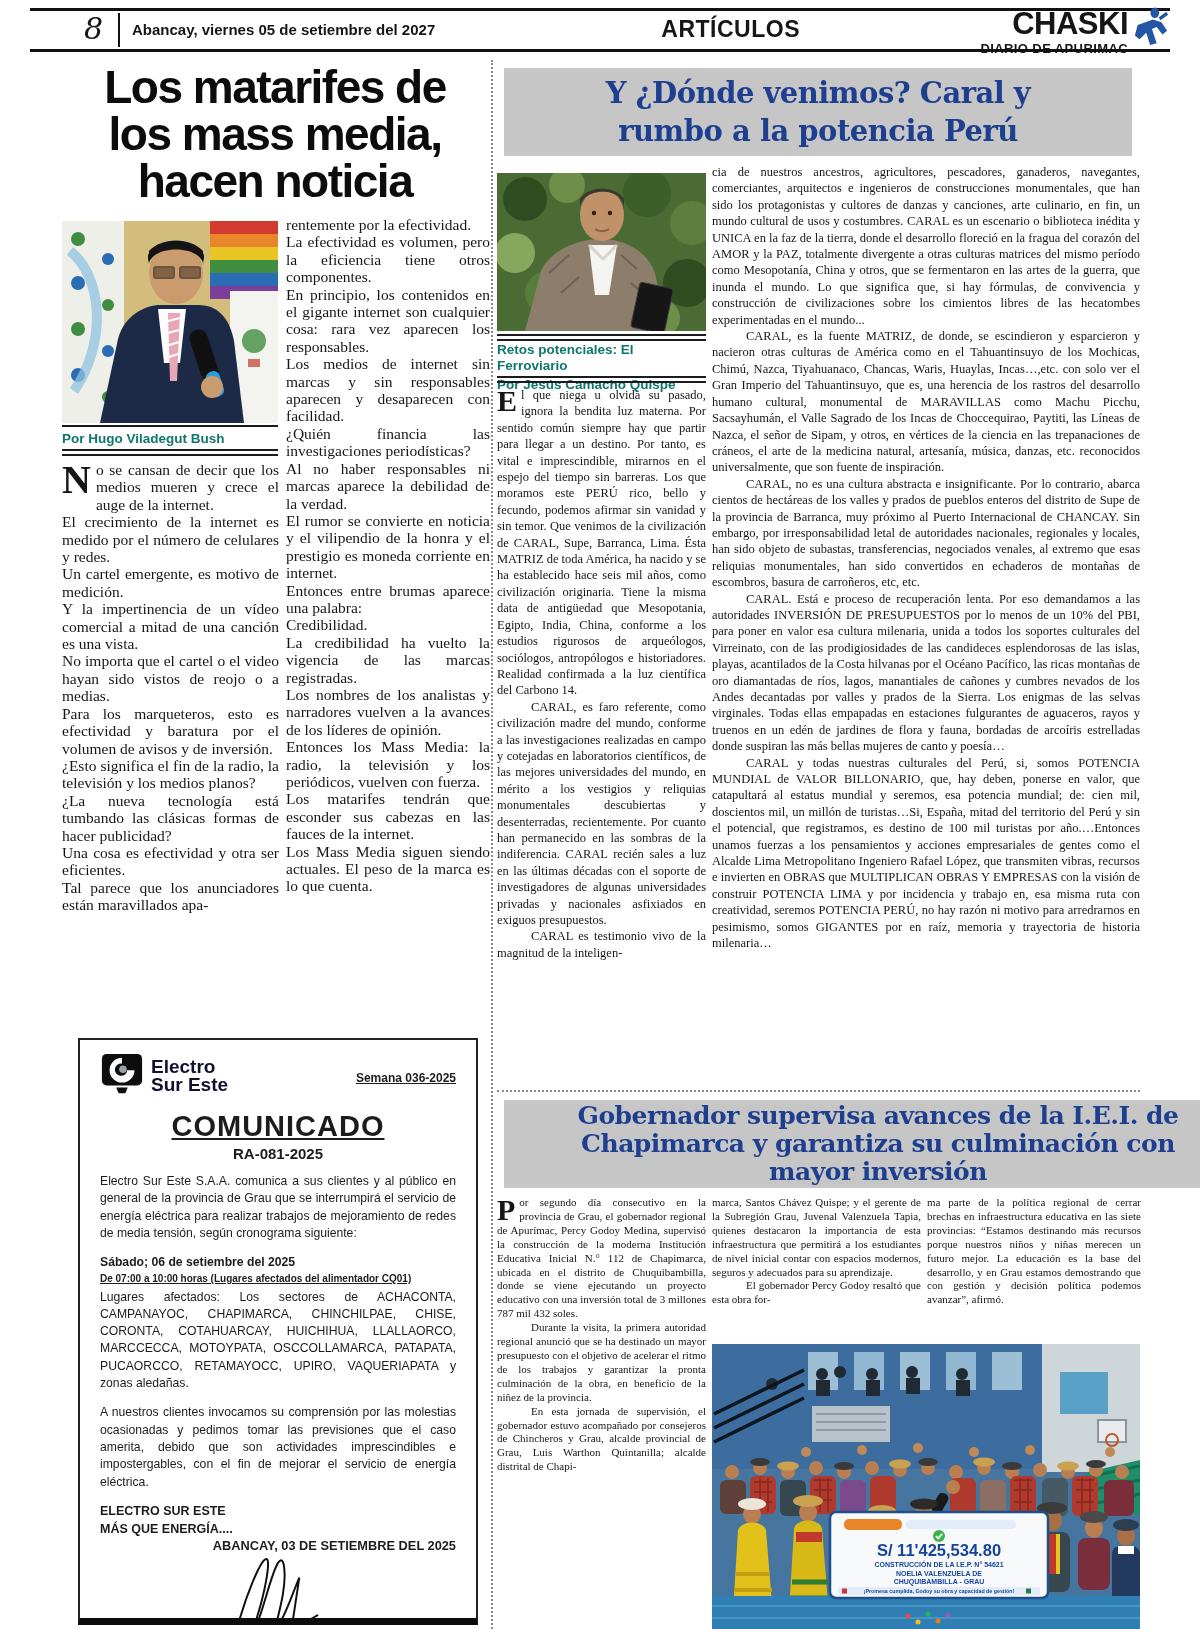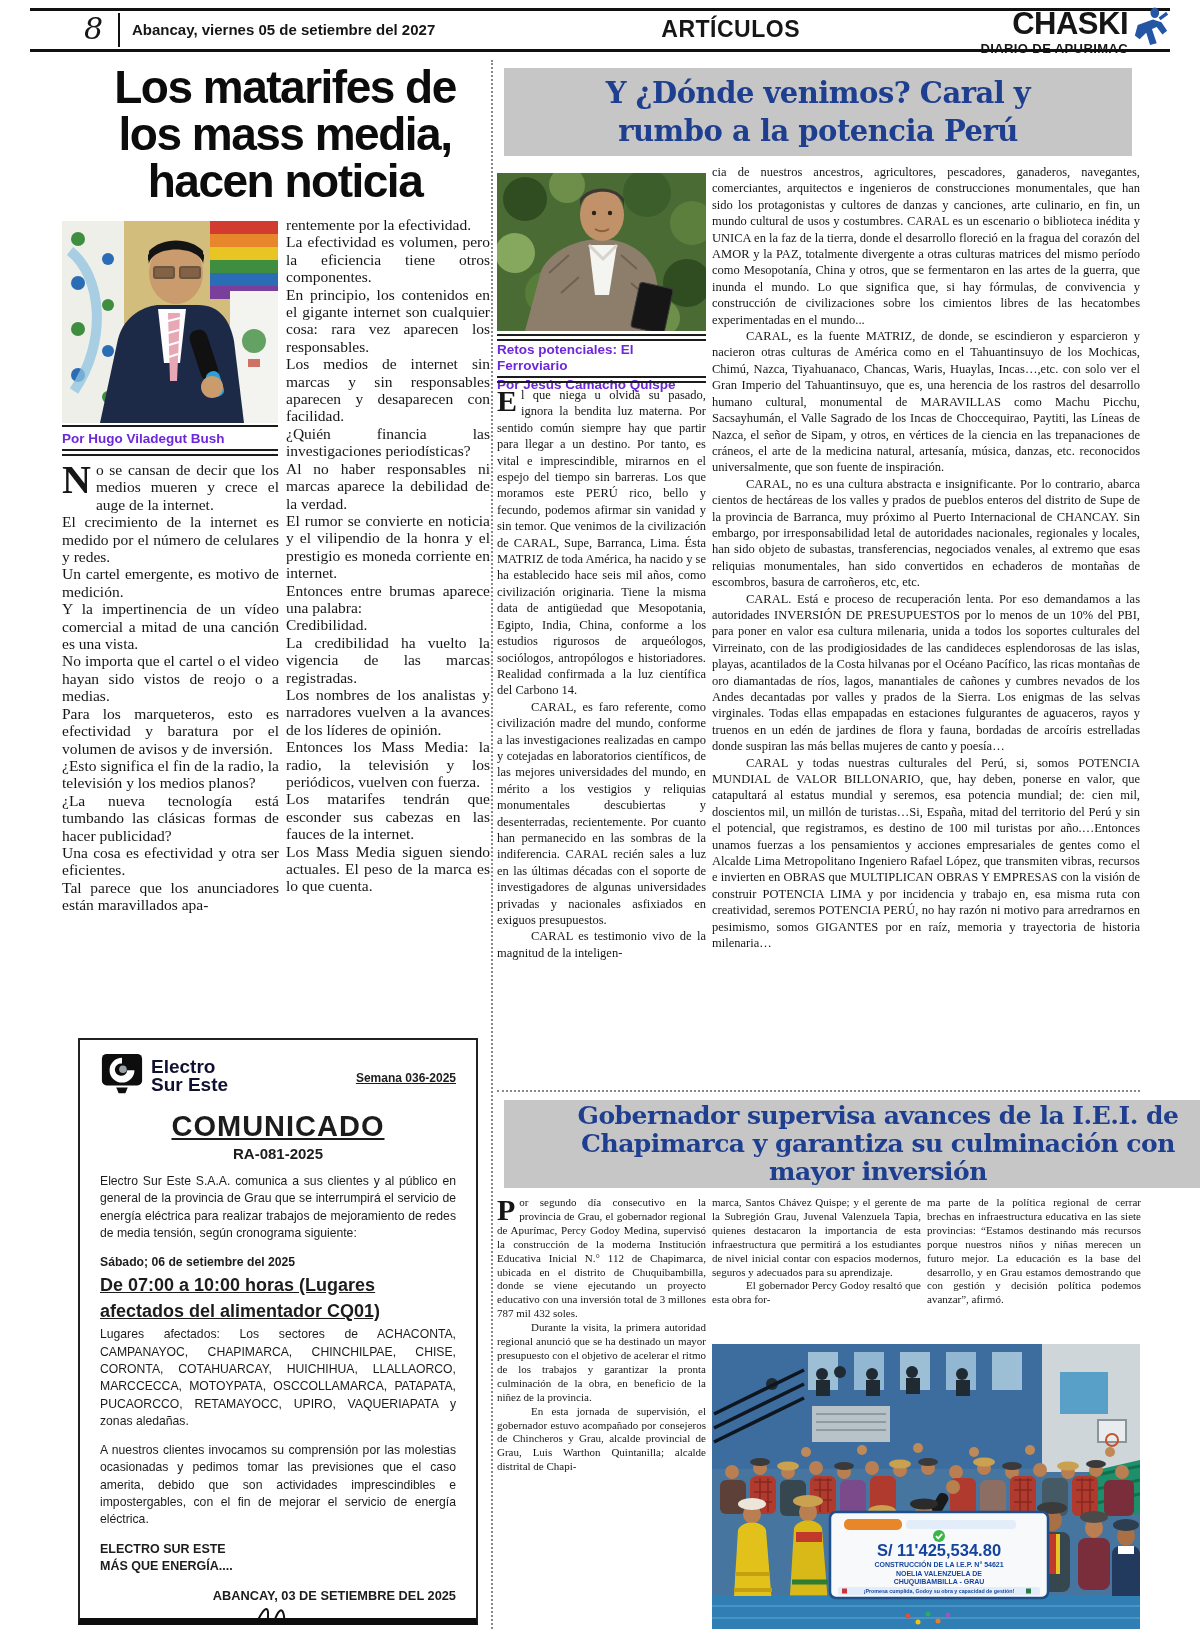--- a/index.html
+++ b/index.html
@@ -9,21 +9,21 @@
   
   .hrule{position:absolute;background:#111;}
   .pagenum{font:italic 400 30px/1 "DejaVu Serif",serif;}
   .hdate{font:700 15px/1 "Liberation Sans",sans-serif;}
   .hsection{font:800 23px/1 "Liberation Sans",sans-serif;letter-spacing:.5px;text-align:right;}
   .brand{font:800 31px/1 "Liberation Sans",sans-serif;letter-spacing:-.5px;text-align:right;}
   .brandsub{font:700 13px/1 "Liberation Sans",sans-serif;letter-spacing:.4px;text-align:right;margin-top:3px;}
   
   .bigtitle{font-family:"Liberation Sans",sans-serif;font-weight:800;font-size:46px;line-height:1.02;
             letter-spacing:-1.5px;text-align:center;color:#0c0c0c;}
-  .caption{font:700 13.5px/1.2 "Liberation Sans",sans-serif;color:#6d28d9;}
+  .caption{font:700 13.5px/1.2 "Liberation Sans",sans-serif;color:#0f766e;}
   .dbl{border-top:2px solid #1b1b1b;border-bottom:2px solid #1b1b1b;height:3px;}
   .coltext{font-size:15.5px;line-height:17.4px;text-align:justify;overflow:hidden;}
   .coltext p{margin:0;}
   .smalltext{font-size:12.5px;line-height:16.4px;text-align:justify;overflow:hidden;}
   .smalltext p{margin:0;}
   .tinytext{font-size:11px;line-height:13.9px;text-align:justify;overflow:hidden;}
   .tinytext p{margin:0;}
   .ind{text-indent:34px;}
   .dcap{float:left;font:700 40px/0.82 "Liberation Serif",serif;padding:3px 5px 0 0;}
   .dcap2{float:left;font:700 30px/0.82 "Liberation Serif",serif;padding:2px 4px 0 0;}
@@ -40,23 +40,23 @@
          padding:12px 20px 0 20px;font-family:"Liberation Sans",sans-serif;color:#1c1c1c;overflow:hidden;}
   .adhead{display:flex;justify-content:space-between;align-items:flex-start;}
   .adbrand{display:flex;align-items:center;gap:7px;}
   .adbrandtxt{font:800 19px/0.95 "Liberation Sans",sans-serif;color:#101030;}
   .adweek{font:700 12px/1 "Liberation Sans",sans-serif;text-decoration:underline;margin-top:20px;}
   .adtitle{text-align:center;font:800 29px/1 "Liberation Sans",sans-serif;letter-spacing:1px;
            text-decoration:underline;margin-top:12px;}
   .adref{text-align:center;font:700 15px/1 "Liberation Sans",sans-serif;margin-top:5px;}
   .adp{font-size:12.2px;line-height:1.42;text-align:justify;margin-top:12px;}
   .adh{font-size:12.2px;line-height:1.45;font-weight:700;margin-top:12px;}
-  .adh2{font-size:18px;line-height:1.45;font-weight:700;text-decoration:underline;}
+  .adh2{font-size:10px;line-height:1.45;font-weight:700;text-decoration:underline;}
   .adfirm{font-size:12.5px;font-weight:700;line-height:1.4;margin-top:12px;}
-  .addate{font-size:12.8px;font-weight:700;text-align:right;margin-top:12px;}
+  .addate{font-size:12.8px;font-weight:700;text-align:right;margin-top:0;}
   svg text{font-family:"Liberation Sans",sans-serif;}
 </style>
 </head>
 <body>
 
 <div class="page">
 
   <div class="hrule" style="left:30px;top:8px;width:1140px;height:3px;"></div>
   <div class="abs pagenum" style="left:84px;top:14px;">8</div>
   <div class="hrule" style="left:118px;top:13px;width:2px;height:34px;"></div>
@@ -70,21 +70,21 @@
     <svg viewBox="0 0 40 44" width="38" height="42">
       <g fill="#2456a5">
         <ellipse cx="24" cy="7" rx="4.6" ry="5.4"></ellipse>
         <path d="M6 20l16-6 9 3 6 9-5 4-6-8-5 2 5 15-7 2-4-13-7 7-5-4z"></path>
         <path d="M28 12l8-6 2 3-8 6z"></path>
       </g>
     </svg>
   </div>
   <div class="hrule" style="left:30px;top:49px;width:1140px;height:3px;"></div>
 
-  <div class="abs bigtitle" style="left:65px;top:64px;width:440px;">
+  <div class="abs bigtitle" style="left:55px;top:64px;width:440px;">
     <div>Los matarifes de</div>
     <div>los mass media,</div>
     <div>hacen noticia</div>
   </div>
 
   <div class="abs" style="left:62px;top:221px;width:216px;height:201px;">
     <svg viewBox="0 0 216 202" width="216" height="202" preserveAspectRatio="none">
       <rect width="216" height="202" fill="#d2bd7c"></rect>
       <rect width="62" height="202" fill="#edefe8"></rect>
       <g>

